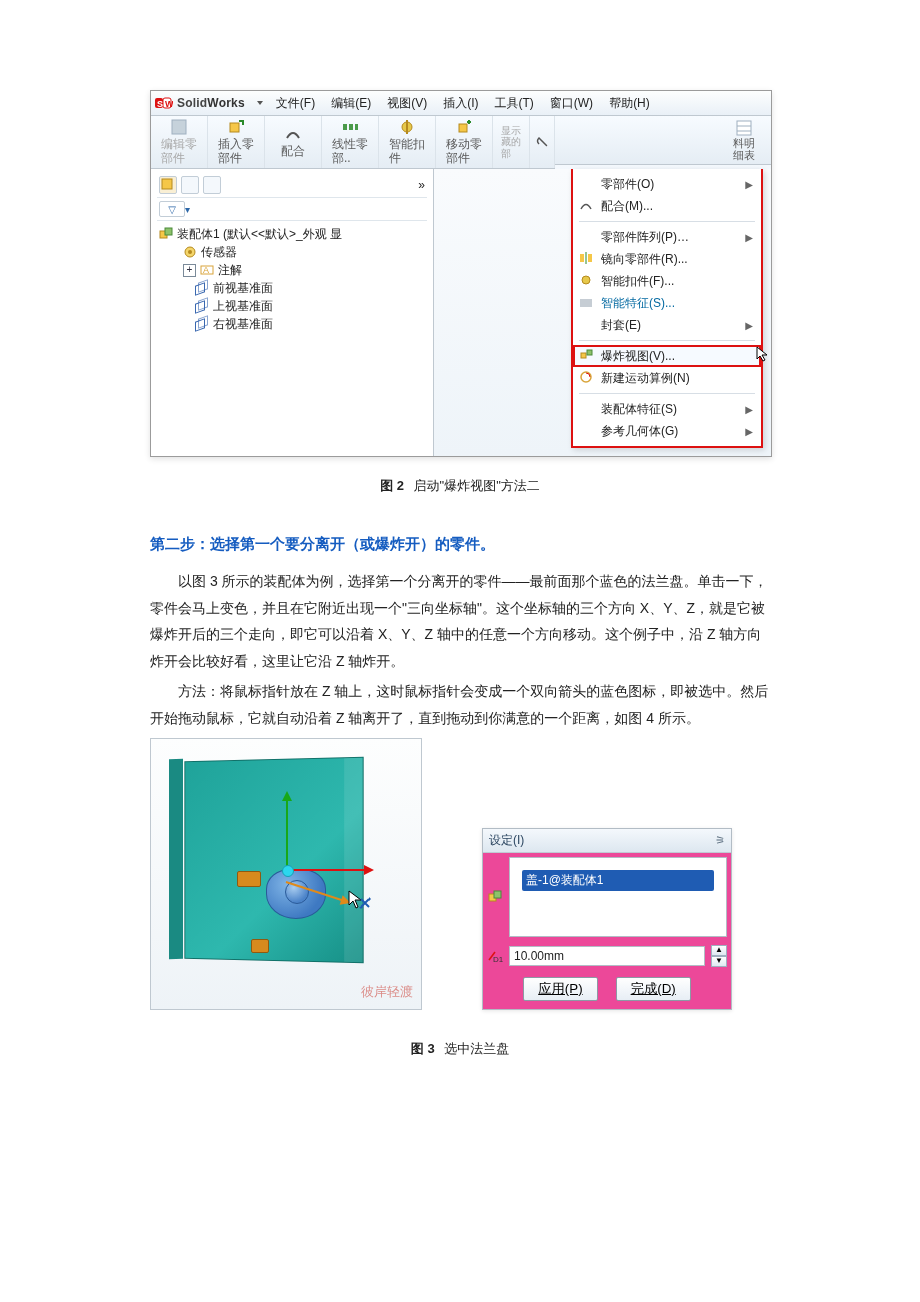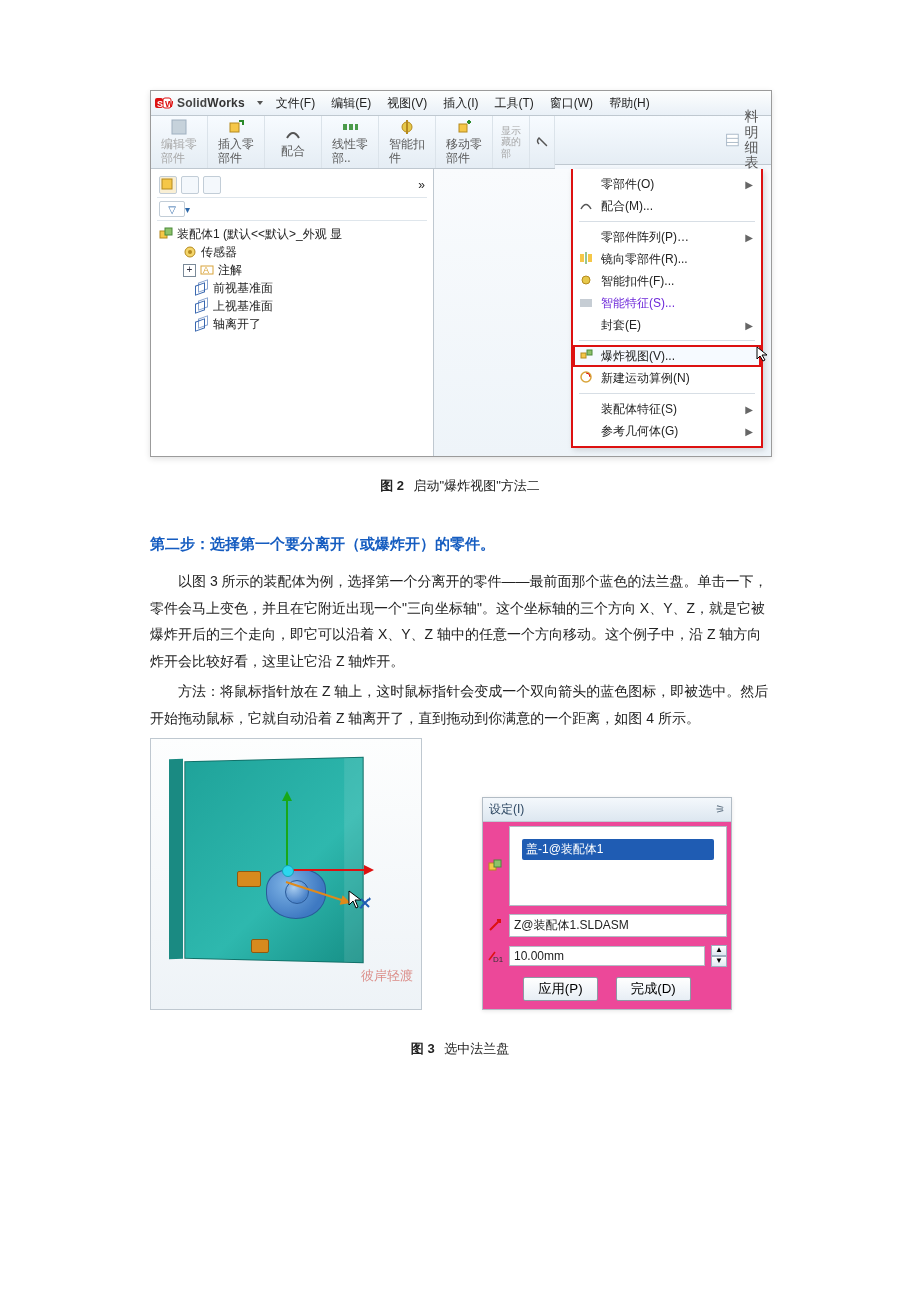--- a/index.html
+++ b/index.html
@@ -127,32 +127,32 @@
     box-shadow: 2px 2px 6px rgba(0,0,0,.15);
     align-self:flex-start;
   }
   .dd-row {
     display:flex; align-items:center; gap:6px;
     padding: 1px 8px 1px 6px;
     height: 20px;
     position:relative;
   }
   .dd-row.hi { outline: 2px solid #d11; outline-offset:-2px; background:#f6faff; }
-  .dd-row.dis { color:#6d28d9; }
+  .dd-row.dis { color:#0369a1; }
   .dd-sep { height:1px; background:#d7dee5; margin:4px 6px; }
   .dd-arrow { margin-left:auto; color:#666; font-size:10px; }
   .dd-cursor { position:absolute; right:-12px; top:0; }
   .dicon { width:16px;height:16px; display:inline-block; }
   .sw-ribbon-pad {
     height: 48px; border-bottom:1px solid #bfc8d0;
     background: linear-gradient(#f7fbff,#e5edf4);
     display:flex; align-items:center; justify-content:flex-end;
     padding-right:8px; gap:8px;
   }
-  .rib-part-right { display:flex; flex-direction:row; align-items:center; width:38px; color:#5a5a5a; font-size:14px; line-height:1.1;text-align:center;}
+  .rib-part-right { display:flex; flex-direction:column; align-items:center; width:38px; color:#5a5a5a; font-size:11px; line-height:1.1;text-align:center;}
   .caption {
     text-align:center;
     font-size: 13px;
     margin: 20px 0 40px 0;
   }
   .caption b { font-weight: bold; margin-right: 6px;}
   .step-title {
     color: #155cc0;
     font-weight: bold;
     font-size: 15px;
@@ -206,21 +206,21 @@
   .triad { position:absolute; left:135px; top:60px; }
   .ax { position:absolute; width:2px; background:#0a0; }
   .ax-y { height:70px; left:0; top:0; background:#18a818;}
   .ax-y::after{content:"";position:absolute;left:-4px;top:-8px;border-left:5px solid transparent;border-right:5px solid transparent;border-bottom:10px solid #18a818;}
   .ax-x { width:80px; height:2px; top:70px; left:0; background:#d11;}
   .ax-x::after{content:"";position:absolute;right:-8px;top:-4px;border-top:5px solid transparent;border-bottom:5px solid transparent;border-left:10px solid #d11;}
   .ax-z { width:60px; height:2px; top:82px; left:0; background:#e08a1a; transform: rotate(18deg); transform-origin:left center;}
   .ax-z::after{content:"";position:absolute;right:-8px;top:-4px;border-top:5px solid transparent;border-bottom:5px solid transparent;border-left:10px solid #e08a1a;}
   .origin-dot{position:absolute; left:-4px; top:66px; width:10px;height:10px;background:#2cd7ee;border:1px solid #18a0b5;border-radius:50%;}
   .cursor3d{position:absolute; left:196px; top:150px;}
-  .wm{position:absolute;right:8px;bottom:24px;color:#d0544b;font-size:13px;font-family:"STKaiti","KaiTi",serif;opacity:.65;}
+  .wm{position:absolute;right:8px;bottom:8px;color:#d0544b;font-size:13px;font-family:"STKaiti","KaiTi",serif;opacity:.65;}
   
   .sw-panel {
     width: 248px;
     border:1px solid #b2bcc5;
     background:#ec4899;
     font-size:12px;
     box-shadow: 0 1px 4px rgba(0,0,0,.1);
   }
   .sw-panel-hd {
     display:flex; align-items:center; justify-content:space-between;
@@ -242,20 +242,21 @@
   .sw-input {
     flex:1; border:1px solid #b2bcc5; padding:2px 4px; background:#fff;
   }
   .spin { display:flex; flex-direction:column; }
   .spin button{ width:16px;height:11px;font-size:8px;line-height:1;border:1px solid #9fb0c0;background:linear-gradient(#fff,#dfe8f1); padding:0;}
   .p-btnrow { display:flex; gap:18px; justify-content:center; padding:6px 4px 8px 4px; }
   .p-btn {
     border:1px solid #8c99a5; padding:2px 14px;
     background: linear-gradient(#fff,#e7eef5);
     border-radius:2px;
+    text-decoration:underline;
   }
   
   .svg-ic { display:block; }
 </style>
 </head>
 <body>
 
 <div class="page">
   <div class="content-col">
 
@@ -399,21 +400,21 @@
             <div class="tree-row tree-indent2">
               <span class="plane-icon"></span>
               <span>前视基准面</span>
             </div>
             <div class="tree-row tree-indent2">
               <span class="plane-icon"></span>
               <span>上视基准面</span>
             </div>
             <div class="tree-row tree-indent2">
               <span class="plane-icon"></span>
-              <span>轴离开了</span>
+              <span>右视基准面</span>
             </div>
           </div>
         </div>
 
         <div style="flex:1; background:linear-gradient(#f9fbfd,#eef4f9); display:flex; justify-content:flex-end; padding:0 8px 8px 0;">
           <div class="sw-dd">
             <div class="dd-row">
               <span class="dicon"></span>
               <span>零部件(O)</span>
               <span class="dd-arrow">▶</span>
@@ -537,28 +538,20 @@
                 <rect x="7" y="2" width="7" height="7" fill="#8dc26b" stroke="#4a8a3a"></rect>
               </svg>
           </span>
           <div class="sw-selbox">
             <span class="sw-seltext">盖-1@装配体1</span>
           </div>
         </div>
         <div class="sw-prow">
           <span class="dicon">
             <svg width="16" height="16" viewBox="0 0 16 16">
-                <path d="M3 13 L13 3 M10 3 L13 3 L13 6" stroke="#d11" fill="none" stroke-width="2"></path>
-              </svg>
-          </span>
-          <div class="sw-input">Z@装配体1.SLDASM</div>
-        </div>
-        <div class="sw-prow">
-          <span class="dicon">
-            <svg width="16" height="16" viewBox="0 0 16 16">
                 <path d="M2 12 L8 4" stroke="#d11" stroke-width="1.5"></path>
                 <text x="6" y="14" font-size="8" fill="#333">D1</text>
               </svg>
           </span>
           <div class="sw-input">10.00mm</div>
           <div class="spin">
             <button>▲</button>
             <button>▼</button>
           </div>
         </div>

